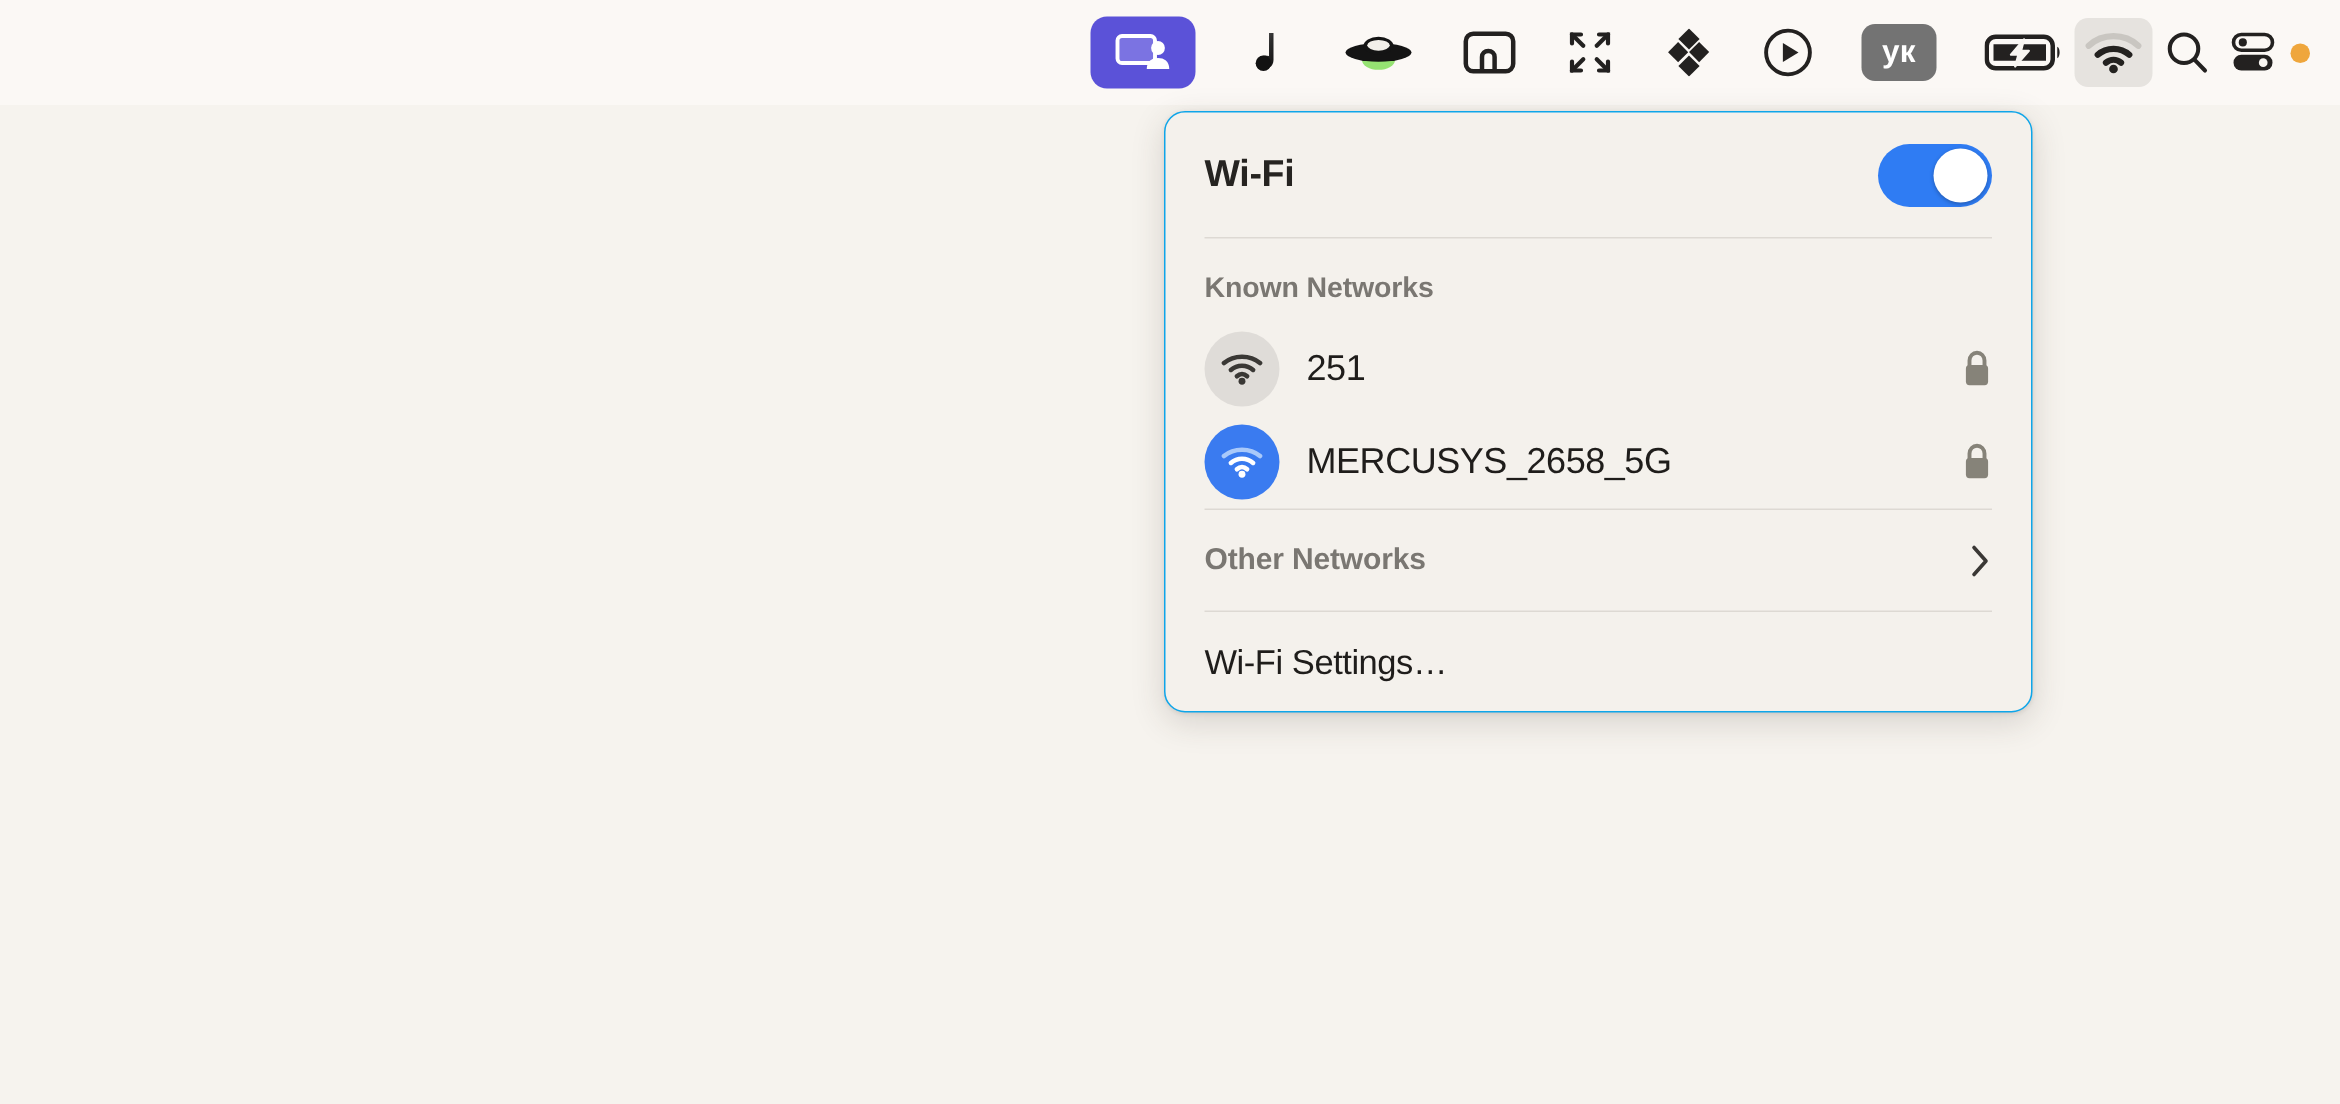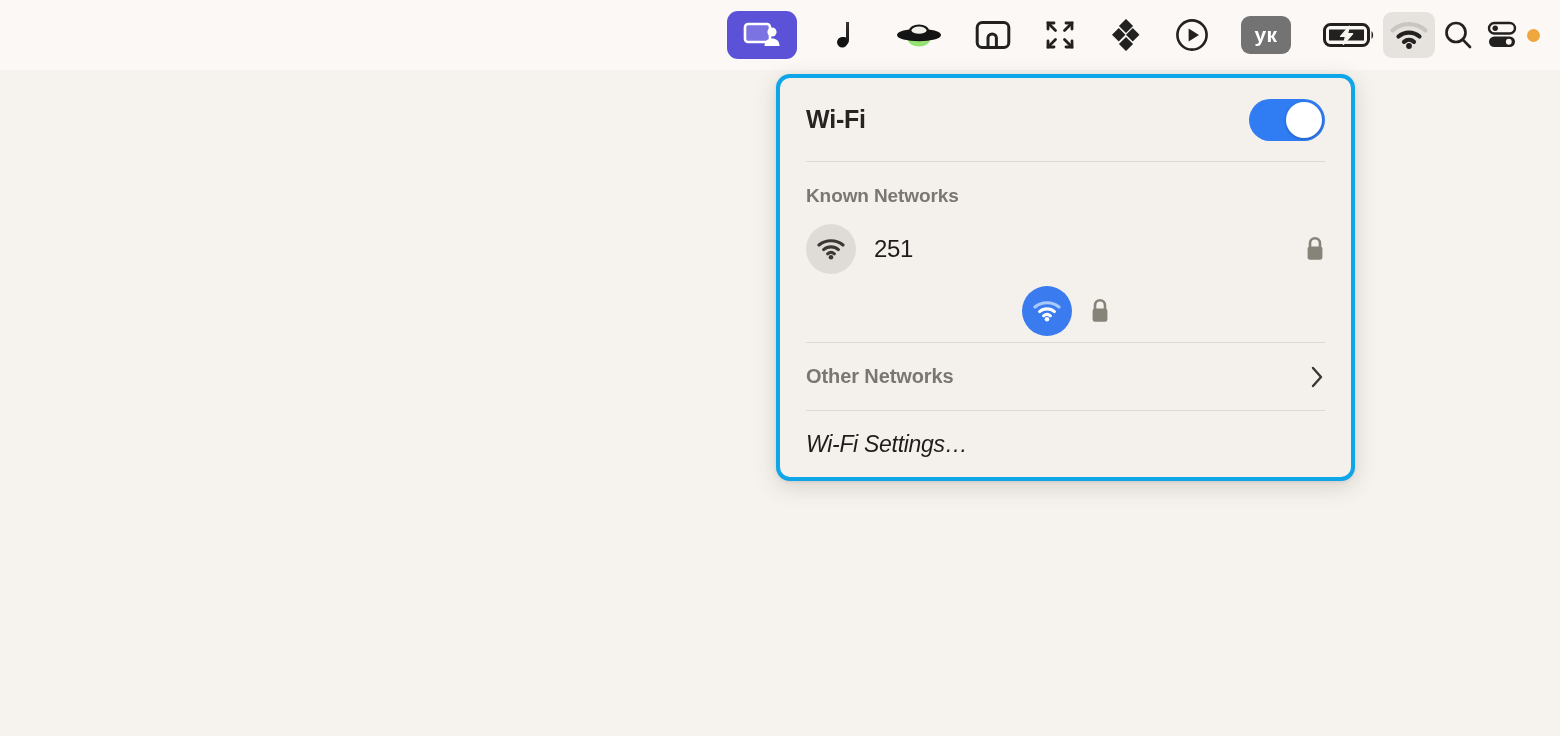--- a/index.html
+++ b/index.html
@@ -64,21 +64,21 @@
     display: flex; align-items: center; justify-content: center;
   }
 
   
   #wifi-panel {
     position: absolute;
     left: 776px;
     top: 74px;
     width: 579px;
     background: #f4f1ec;
-    border: 4px solid #0ea5e9;
+    border: 1px solid #0ea5e9;
     border-radius: 14px;
     box-shadow: 0 6px 22px rgba(60,50,40,0.17), 0 1px 3px rgba(60,50,40,0.10);
     padding: 0 26px;
     overflow: hidden;
   }
 
   .panel-head {
     height: 83px;
     display: flex;
     align-items: center;
@@ -162,21 +162,20 @@
 
   .settings-row {
     height: 66px;
     display: flex;
     align-items: center;
   }
   .settings-label {
     font-size: 23px;
     color: #1f1d1b;
     letter-spacing: -0.3px;
-    font-style: italic;
   }
 
   .yk-badge {
     width: 50px; height: 38px;
     border-radius: 9px;
     background: #737373;
     color: #ffffff;
     font-size: 21px;
     font-weight: bold;
     display: flex; align-items: center; justify-content: center;
@@ -360,20 +359,21 @@
 
   <div class="net-row">
     <div class="net-icon on">
       <svg width="28" height="21" viewBox="0 0 28 21">
         <path d="M2 6 C8.6 0.4 19.4 0.4 26 6" fill="none" stroke="#a9c9fa" stroke-width="3.1" stroke-linecap="round"></path>
         <path d="M6.6 10.6 C10.8 6.9 17.2 6.9 21.4 10.6" fill="none" stroke="#ffffff" stroke-width="3.1" stroke-linecap="round"></path>
         <path d="M10.6 14.8 C12.7 12.9 15.3 12.9 17.4 14.8" fill="none" stroke="#ffffff" stroke-width="3.1" stroke-linecap="round"></path>
         <circle cx="14" cy="18.2" r="2.3" fill="#ffffff"></circle>
       </svg>
     </div>
+    <div class="net-name">MERCUSYS_2658_5G</div>
     <svg class="lock" width="20" height="26" viewBox="0 0 20 26">
       <path d="M5 11 L5 7.4 C5 4.4 7.2 2.2 10 2.2 C12.8 2.2 15 4.4 15 7.4 L15 11" fill="none" stroke="#868379" stroke-width="2.6"></path>
       <rect x="2.6" y="10.4" width="14.8" height="13.4" rx="2.4" fill="#868379"></rect>
     </svg>
   </div>
 
   <div class="divider"></div>
 
   <div class="other-row">
     <div class="other-label">Other Networks</div>

